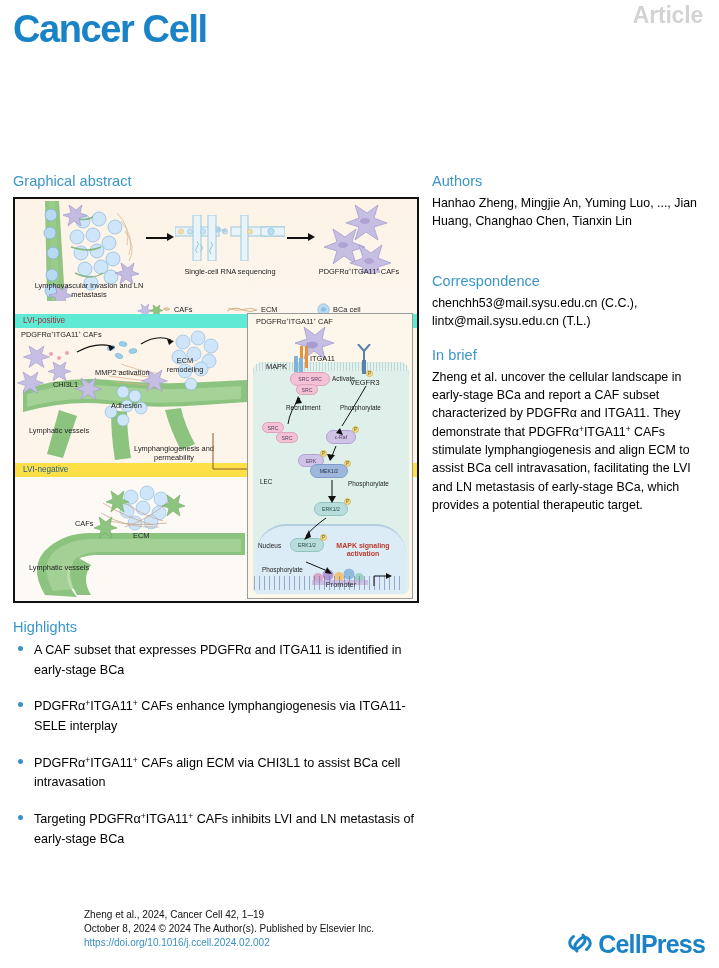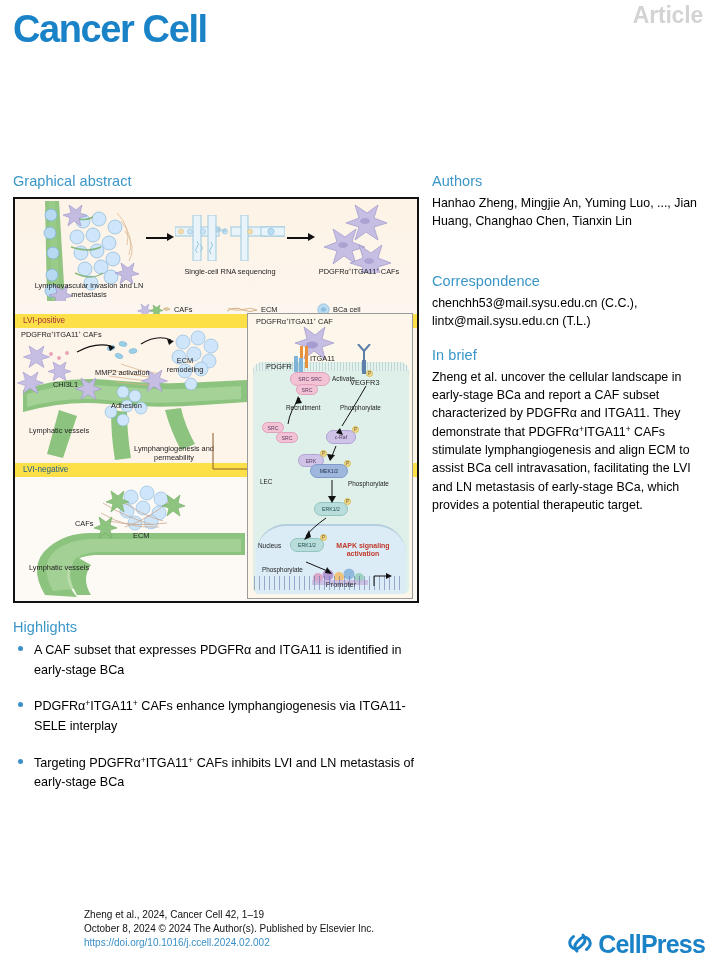--- a/index.html
+++ b/index.html
@@ -71,21 +71,21 @@
     border-left:7px solid #111;
   }
 
   .fig-label { position:absolute; font-size:7.4px; color:#222; text-align:center; line-height:1.25; }
 
   
   .band {
     position:absolute; left:0; width:100%; height:14px;
     font-size:8.2px; padding-left:8px; line-height:14px; font-weight:normal;
   }
-  .band-pos { top:115px; background:#fde047; color:#a3303a; }
+  .band-pos { top:115px; background:#5eead4; color:#a3303a; }
   .band-neg { top:264px; background:#fde047; color:#1f5c91; }
 
   .lvi-pos-area { position:absolute; left:0; top:129px; width:100%; height:135px; background:#fdf4ea; }
   .lvi-neg-area { position:absolute; left:0; top:278px; width:100%; height:124px; background:#fdfaf5; }
 
   
   .pathway-panel {
     position:absolute; left:232px; top:114px; width:166px; height:286px;
     background:#fdf6ea; border:1px solid #9a9a9a;
   }
@@ -397,21 +397,21 @@
 
       <svg style="position:absolute;left:0;top:30px;" width="166" height="40" viewBox="0 0 166 40">
         <rect x="52" y="2" width="3" height="22" fill="#e8913c"></rect>
         <rect x="57" y="2" width="3" height="22" fill="#e8913c"></rect>
         <rect x="46" y="12" width="4" height="16" fill="#7fb4d8"></rect>
         <rect x="51" y="14" width="4" height="14" fill="#7fb4d8"></rect>
         <path d="M116 6 l0 12 M110 0 l6 7 M122 0 l-6 7" stroke="#5b7fa8" stroke-width="2" fill="none"></path>
         <rect x="114" y="16" width="4" height="14" fill="#5b7fa8"></rect>
       </svg>
       <div class="fig-label" style="left:62px; top:40px; width:34px; text-align:left;">ITGA11</div>
-      <div class="fig-label" style="left:18px; top:48px; width:28px; text-align:left;">PDGFR</div>
+      <div class="fig-label" style="left:18px; top:48px; width:28px; text-align:left;">MAPK</div>
       <div class="fig-label" style="left:102px; top:64px; width:40px; text-align:left;">VEGFR3</div>
 
       <div class="node node-pink" style="left:42px; top:58px; width:40px; height:14px; border-radius:8px;">SRC SRC</div>
       <div class="node node-pink" style="left:48px; top:70px; width:22px; height:11px; border-radius:6px;">SRC</div>
       <div class="node node-pink" style="left:14px; top:108px; width:22px; height:11px; border-radius:6px;">SRC</div>
       <div class="node node-pink" style="left:28px; top:118px; width:22px; height:11px; border-radius:6px;">SRC</div>
 
       <div class="p-text" style="left:84px; top:61px;">Activate</div>
       <div class="p-text" style="left:38px; top:90px;">Recruitment</div>
       <div class="p-text" style="left:92px; top:90px;">Phosphorylate</div>
@@ -491,20 +491,24 @@
     <div class="hl-item">
       <span class="hl-bullet"></span>
       <span class="hl-text"><span>A CAF subset that expresses PDGFRα and ITGA11 is identified in early-stage BCa</span><sup></sup><span></span><sup></sup><span></span></span>
     </div>
     <div class="hl-item">
       <span class="hl-bullet"></span>
       <span class="hl-text"><span>PDGFRα</span><sup>+</sup><span>ITGA11</span><sup>+</sup><span> CAFs enhance lymphangiogenesis via ITGA11-SELE interplay</span></span>
     </div>
     <div class="hl-item">
       <span class="hl-bullet"></span>
+      <span class="hl-text"><span>PDGFRα</span><sup>+</sup><span>ITGA11</span><sup>+</sup><span> CAFs align ECM via CHI3L1 to assist BCa cell intravasation</span></span>
+    </div>
+    <div class="hl-item">
+      <span class="hl-bullet"></span>
       <span class="hl-text"><span>Targeting PDGFRα</span><sup>+</sup><span>ITGA11</span><sup>+</sup><span> CAFs inhibits LVI and LN metastasis of early-stage BCa</span></span>
     </div>
   </div>
 
   <div class="footer">
     <div>Zheng et al., 2024, Cancer Cell 42, 1–19</div>
     <div>October 8, 2024 © 2024 The Author(s). Published by Elsevier Inc.</div>
     <a href="#">https://doi.org/10.1016/j.ccell.2024.02.002</a>
   </div>
 

